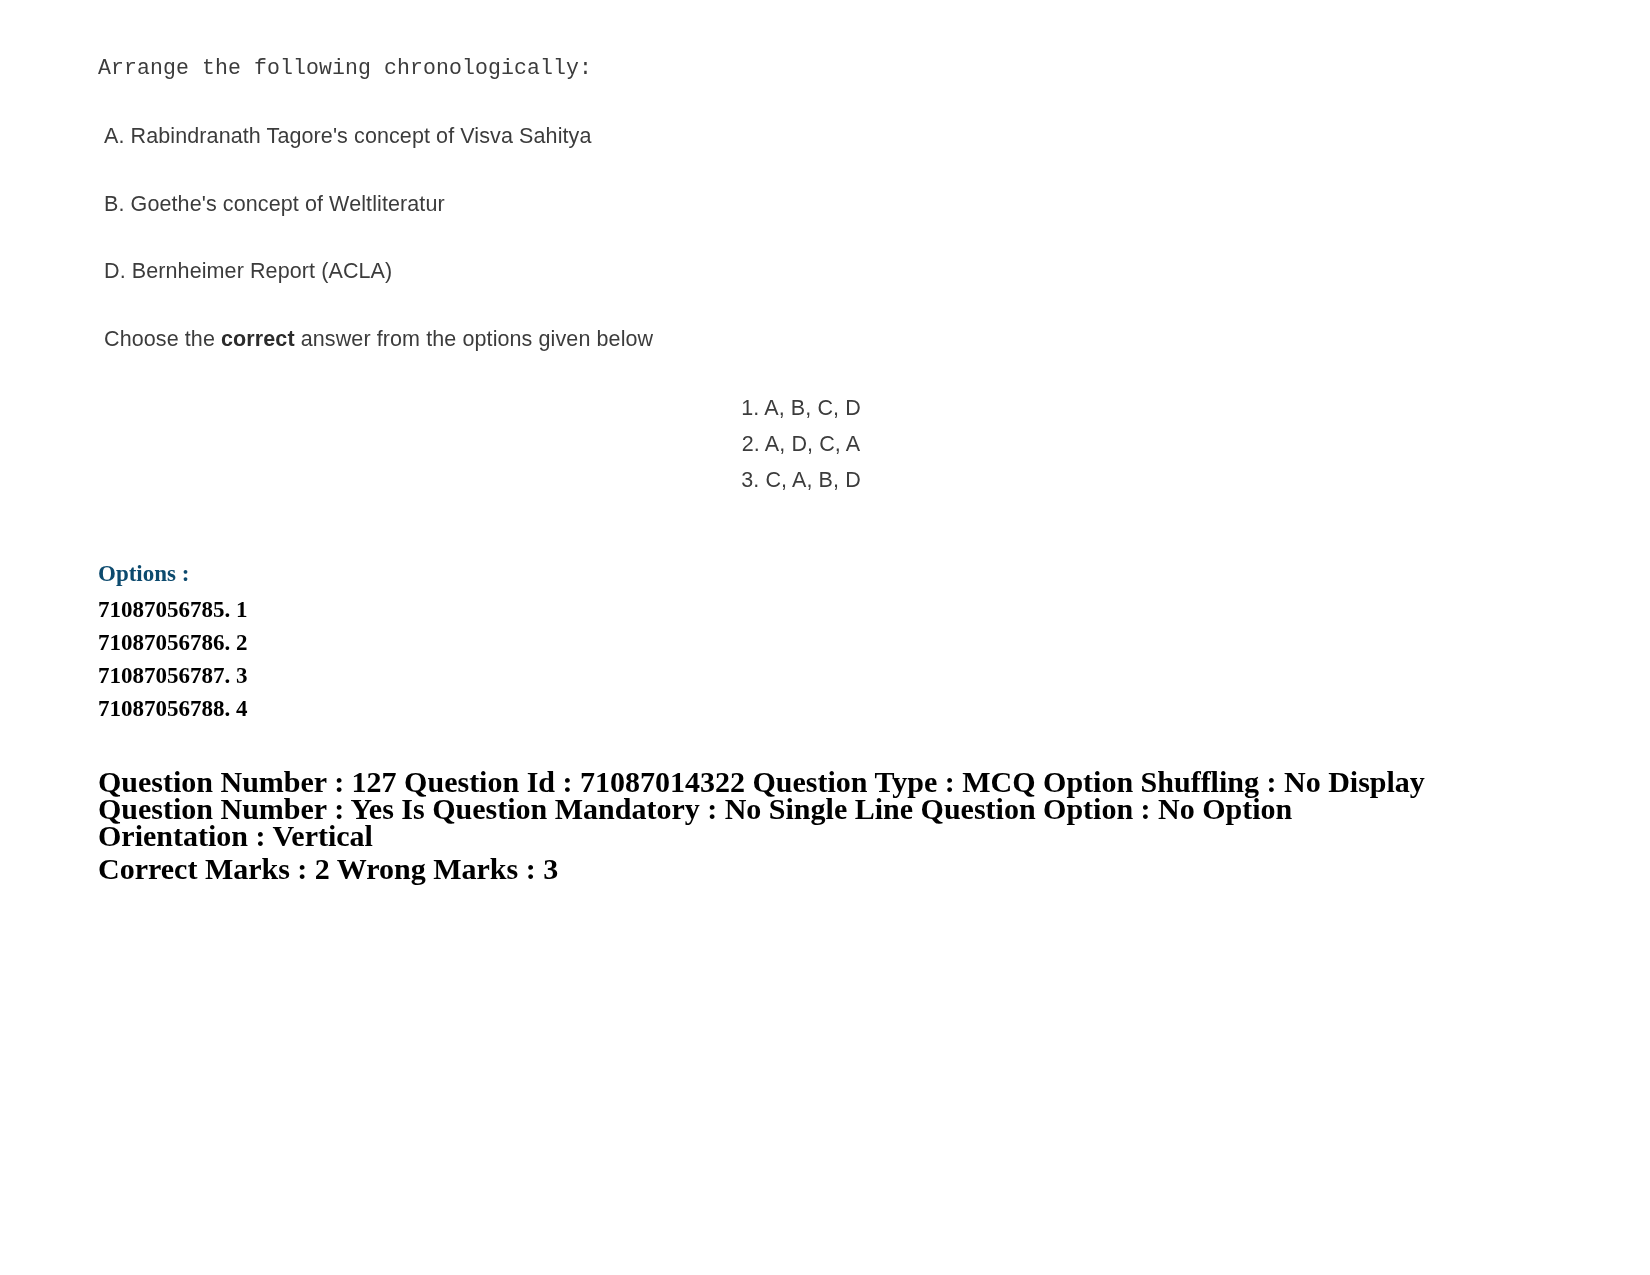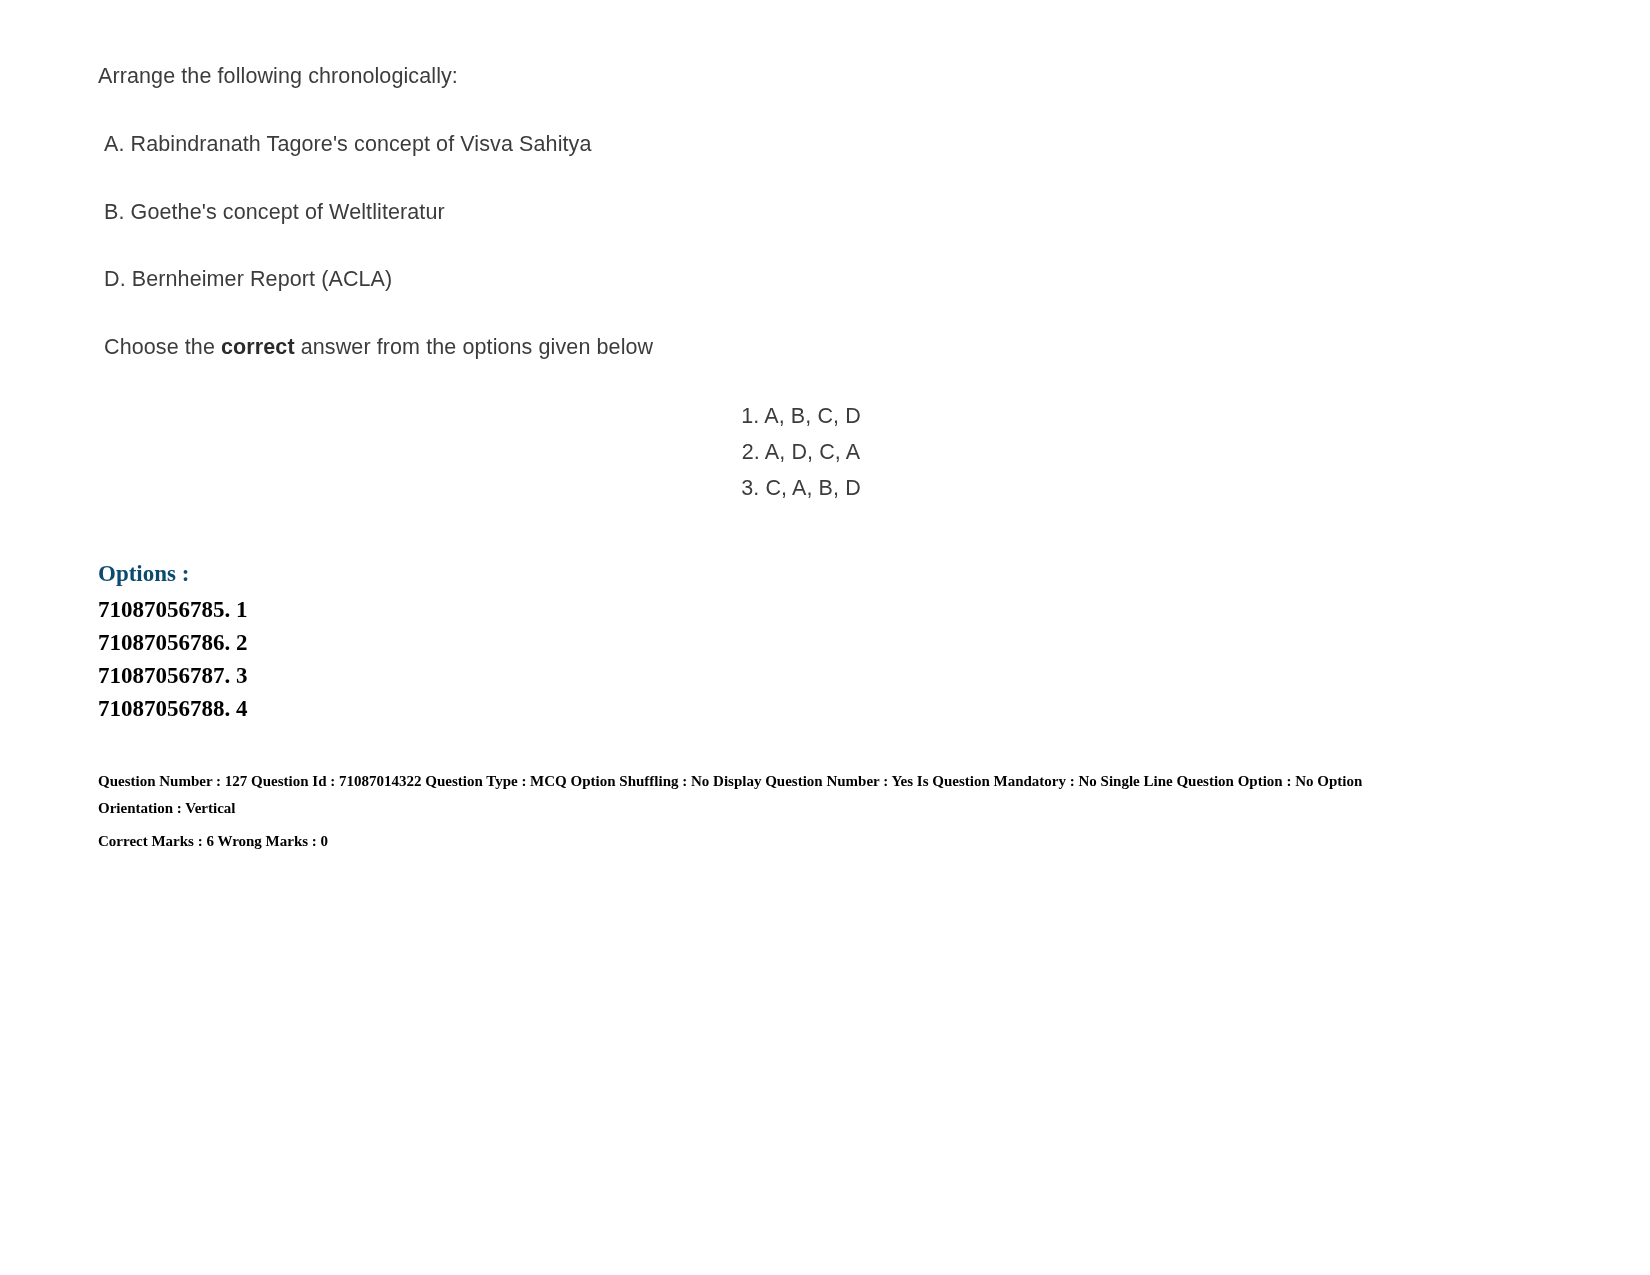--- a/index.html
+++ b/index.html
@@ -17,26 +17,26 @@
   }
 
   
   .question-block {
     position: absolute;
     left: 98px;
     top: 56px;
     width: 1400px;
   }
   .stem {
-    font-family: Liberation Sans, sans-serif;
+    font-family: Liberation Mono, monospace;
     font-size: 21.5px;
     color: #3c3c3c;
     letter-spacing: 0.1px;
     line-height: 1.2;
-    margin: 8px 0 42px 0;
+    margin: 0 0 42px 0;
     white-space: pre;
   }
   .statement {
     font-family: "Liberation Sans", sans-serif;
     font-size: 21.5px;
     color: #3c3c3c;
     letter-spacing: 0.1px;
     line-height: 1.2;
     margin: 0 0 42px 6px;
     white-space: pre;
@@ -103,21 +103,21 @@
 
   
   .meta-block {
     position: absolute;
     left: 98px;
     top: 768px;
     width: 1330px;
   }
   .meta-para {
     font-family: "Liberation Serif", serif;
-    font-size: 15px;
+    font-size: 30px;
     font-weight: bold;
     color: #000000;
     line-height: 27px;
     margin: 0;
     text-align: left;
   }
   .meta-para.second {
     margin-top: 6px;
   }
 </style>
@@ -149,16 +149,16 @@
     <ul class="option-id-list">
       <li>71087056785. 1</li>
       <li>71087056786. 2</li>
       <li>71087056787. 3</li>
       <li>71087056788. 4</li>
     </ul>
   </div>
 
   <div class="meta-block">
     <p class="meta-para">Question Number : 127 Question Id : 71087014322 Question Type : MCQ Option Shuffling : No Display Question Number : Yes Is Question Mandatory : No Single Line Question Option : No Option Orientation : Vertical</p>
-    <p class="meta-para second">Correct Marks : 6 Wrong Marks : 0</p>
+    <p class="meta-para second">Correct Marks : 2 Wrong Marks : 3</p>
   </div>
 
 </div>
 
 </body></html>

